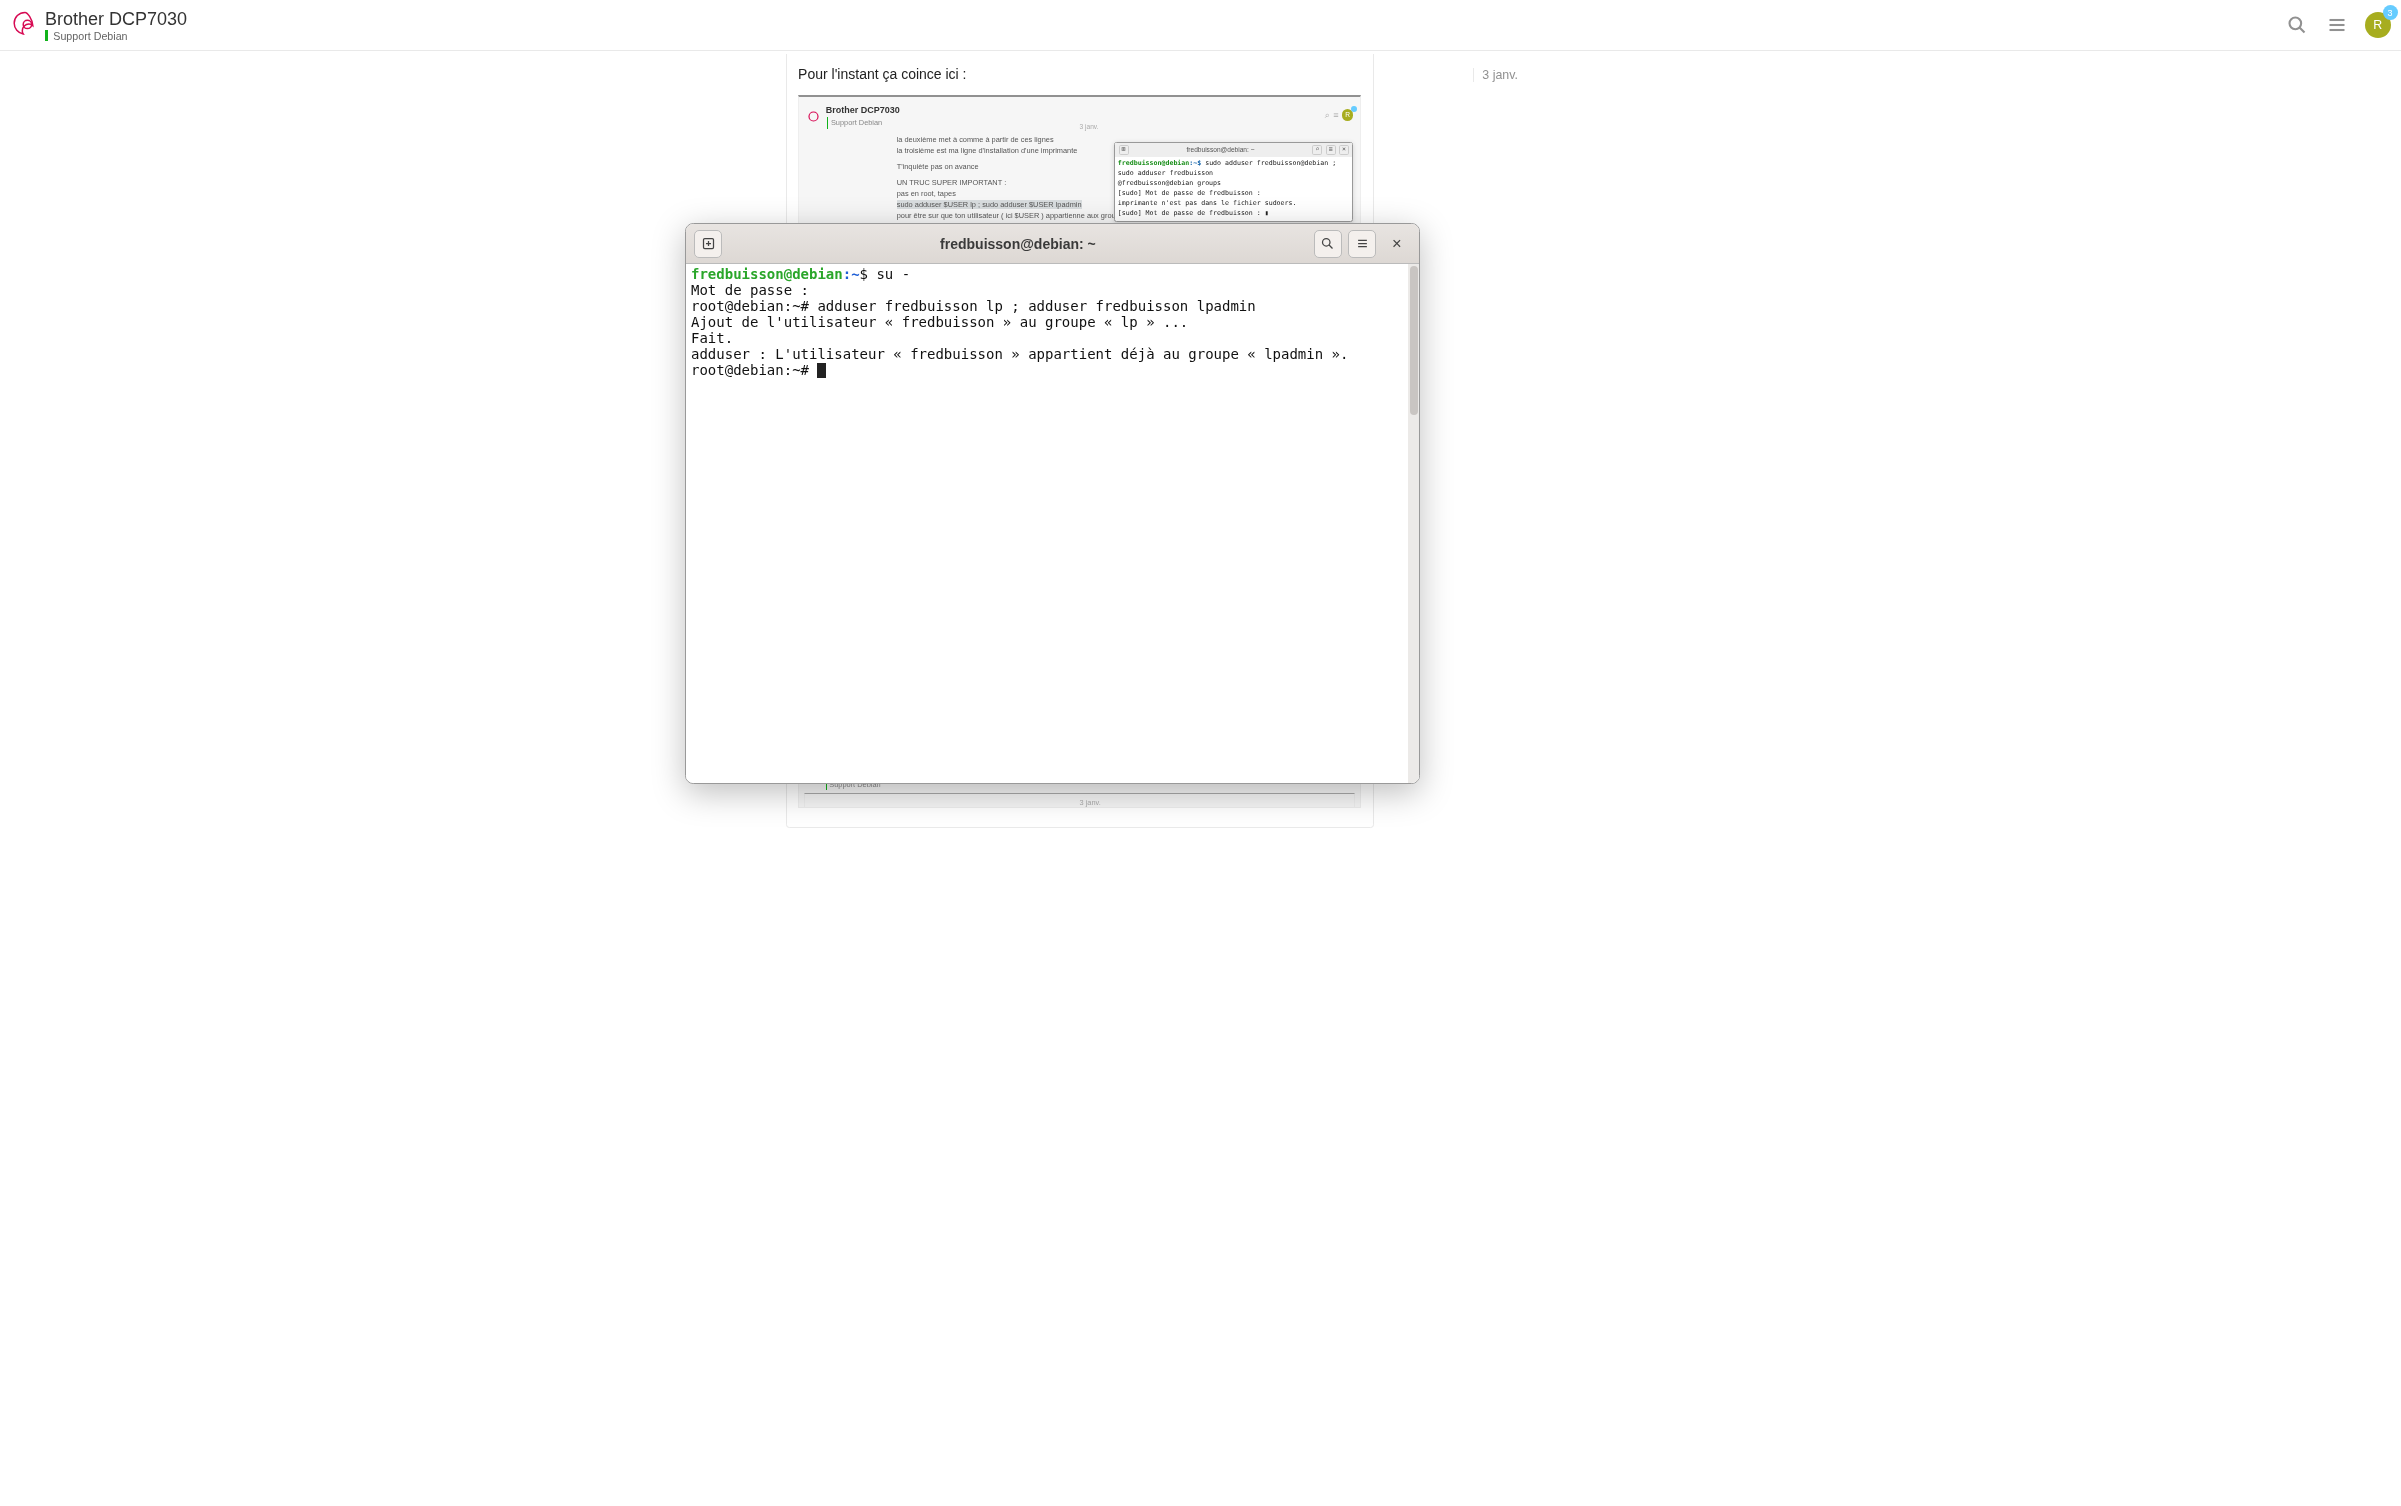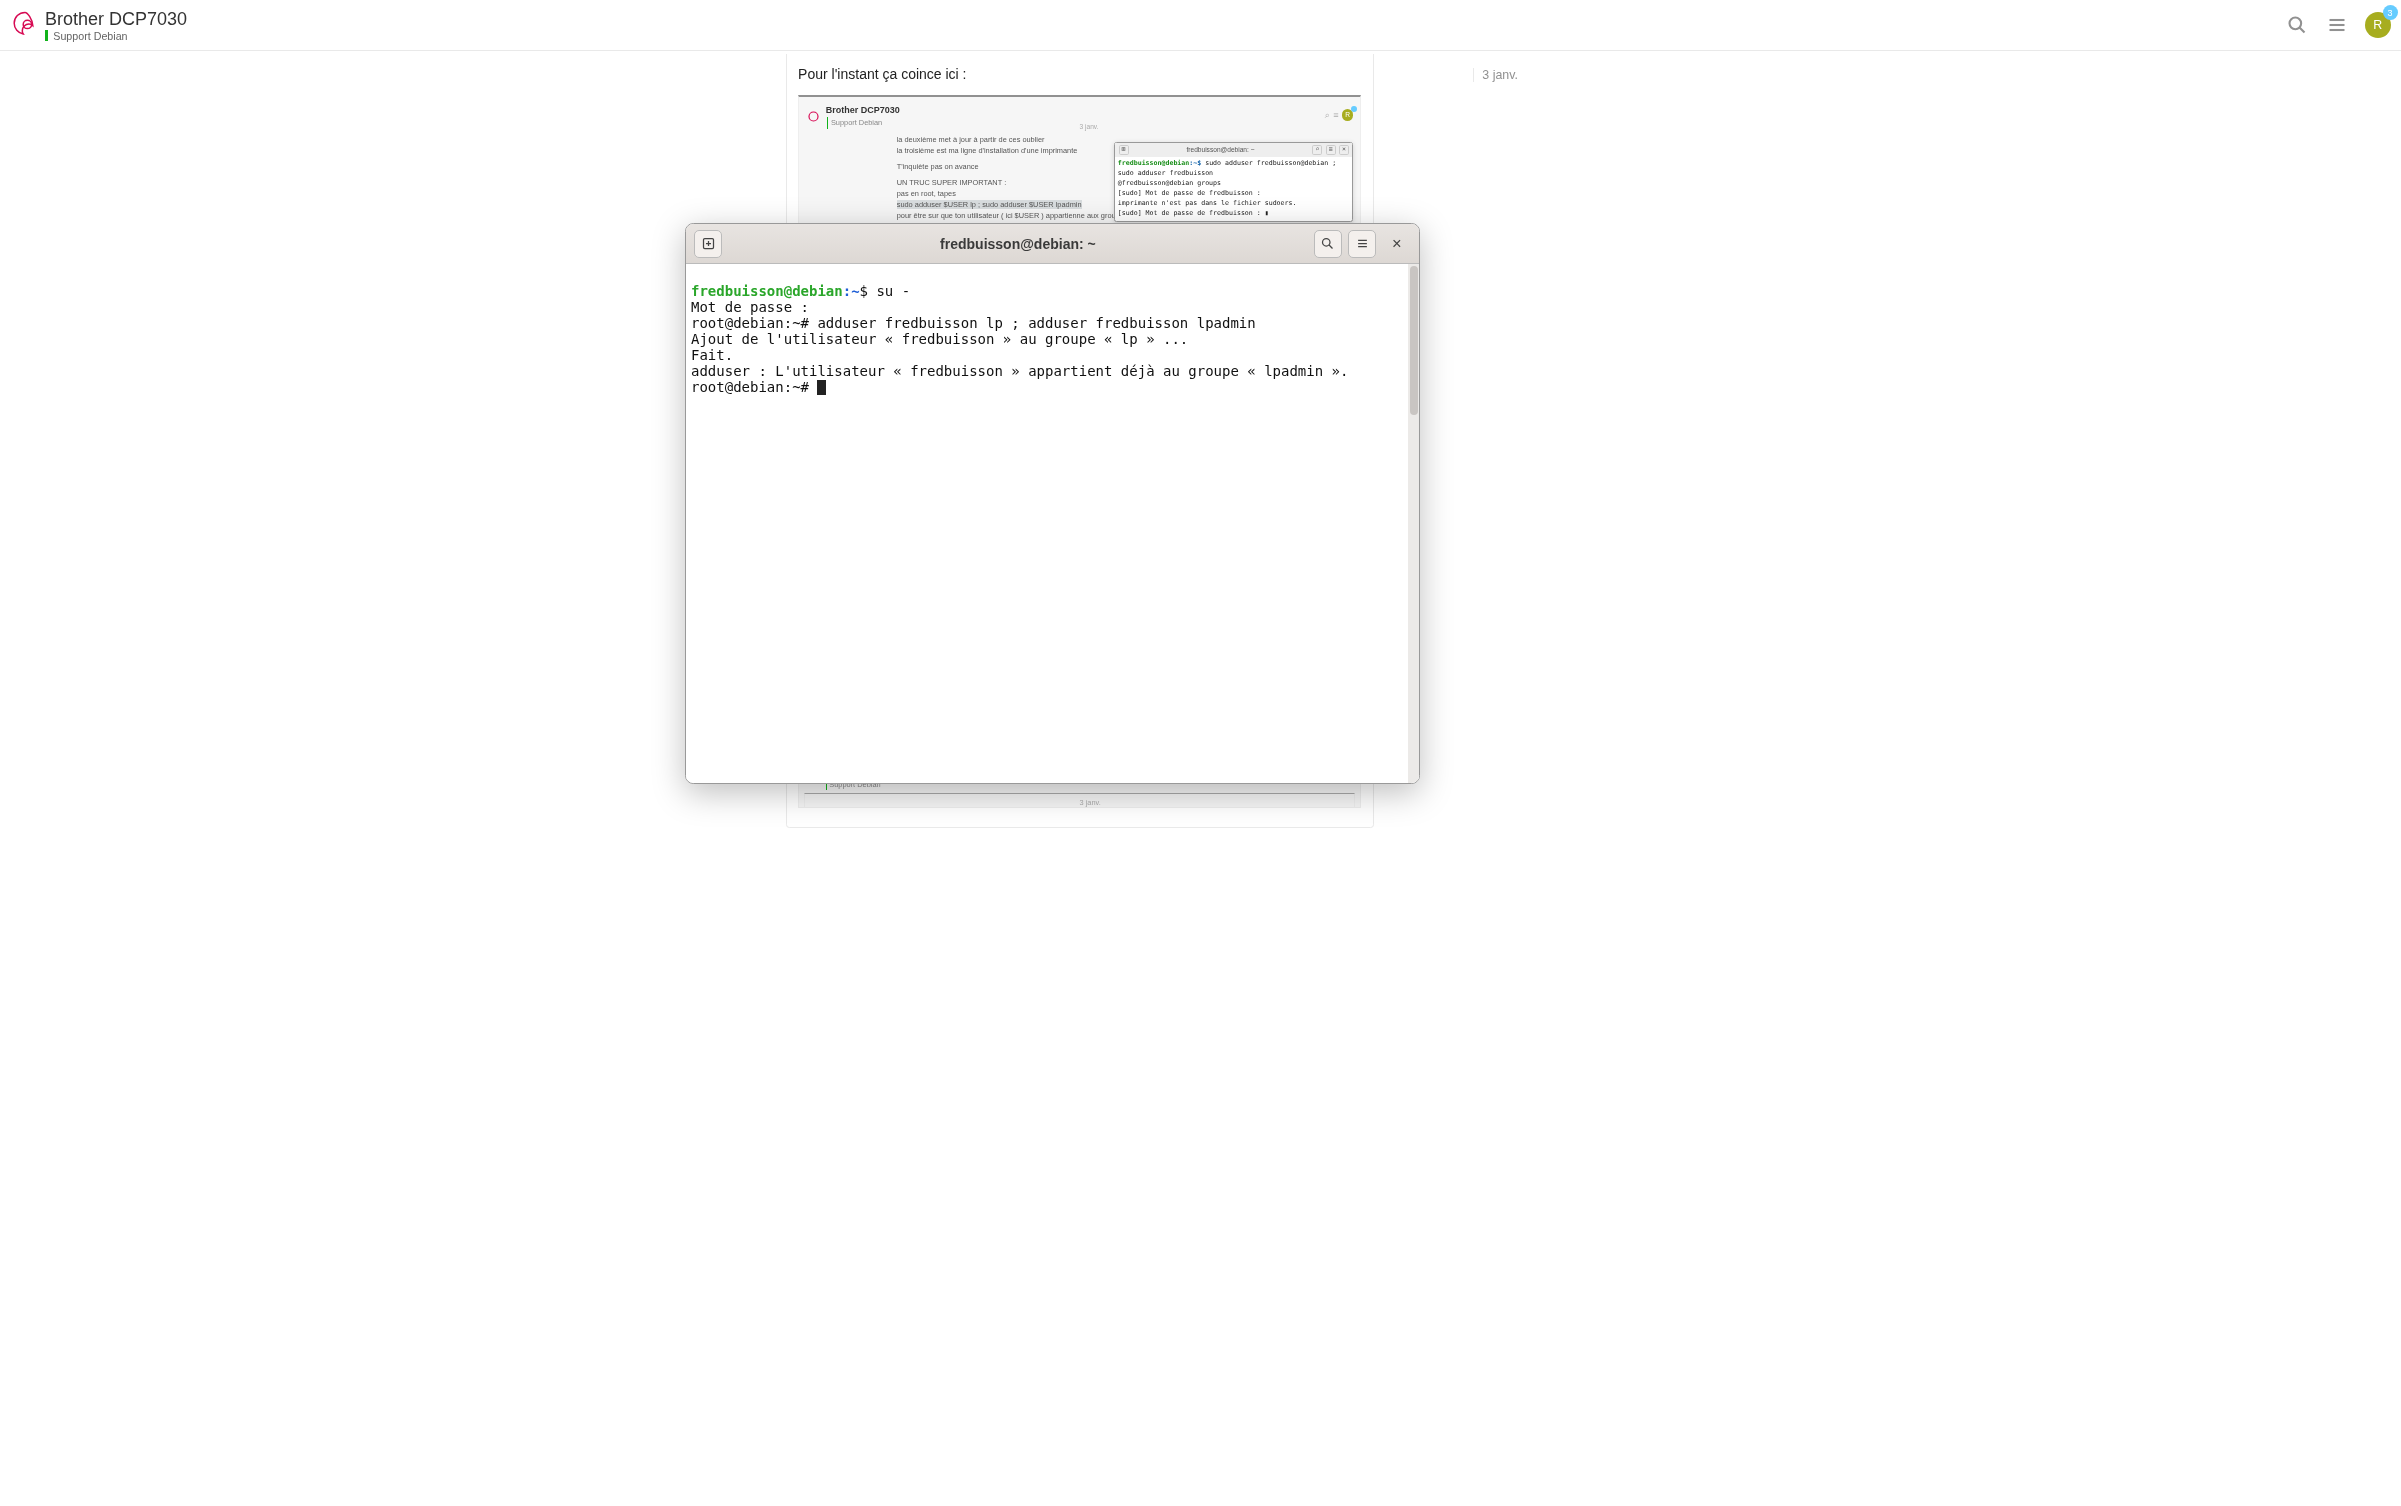--- a/index.html
+++ b/index.html
@@ -262,21 +262,21 @@
   text-align: center;
   font-weight: 600;
   color: #3a3a3a;
   font-size: 14px;
 }
 .terminal .term-body {
   flex: 1;
   background: #fff;
   font-family: "Menlo","Consolas","DejaVu Sans Mono",monospace;
   font-size: 14px;
-  padding: 19px 5px;
+  padding: 2px 5px;
   color: #111;
   white-space: pre;
   position: relative;
   border-right: 11.6px solid #eceae8;
 }
 .terminal .scrollbar-thumb {
   position: absolute;
   right: -10px;
   top: 1.7px;
   width: 8.3px;
@@ -353,21 +353,21 @@
                 <span>⌕</span>
                   <span>≡</span>
                 <span class="ava">
                     <span>R</span>
                     <span class="b"></span>
                   </span>
               </div>
             </div>
             <span class="mtl">3 janv.</span>
             <div class="mini-body">
-              <div>la deuxième met à jour à partir de ces oublier</div>
+              <div>la deuxième met à comme à partir de ces lignes</div>
               <div>la troisième est ma ligne d'installation d'une imprimante</div>
               <div style="height:5px"></div>
               <div>T'inquiète pas on avance</div>
               <div style="height:5px"></div>
               <div>UN TRUC SUPER IMPORTANT :</div>
               <div>pas en root, tapes</div>
               <div><span class="hl">sudo adduser $USER lp ; sudo adduser $USER lpadmin</span></div>
               <div>pour être sur que ton utilisateur ( ici $USER ) appartienne aux groups lp et lpadmin</div>
               <div><span>tu peux ensuite le vérifier en tapant </span><b>groups</b><span> , mais il faut alors te déconnecter de ton utilisateur pour</span></div>
               <div>qu'il le prenne en compte ( ou taper su $USER » mais ça va être un risque d'erreurs</div>

